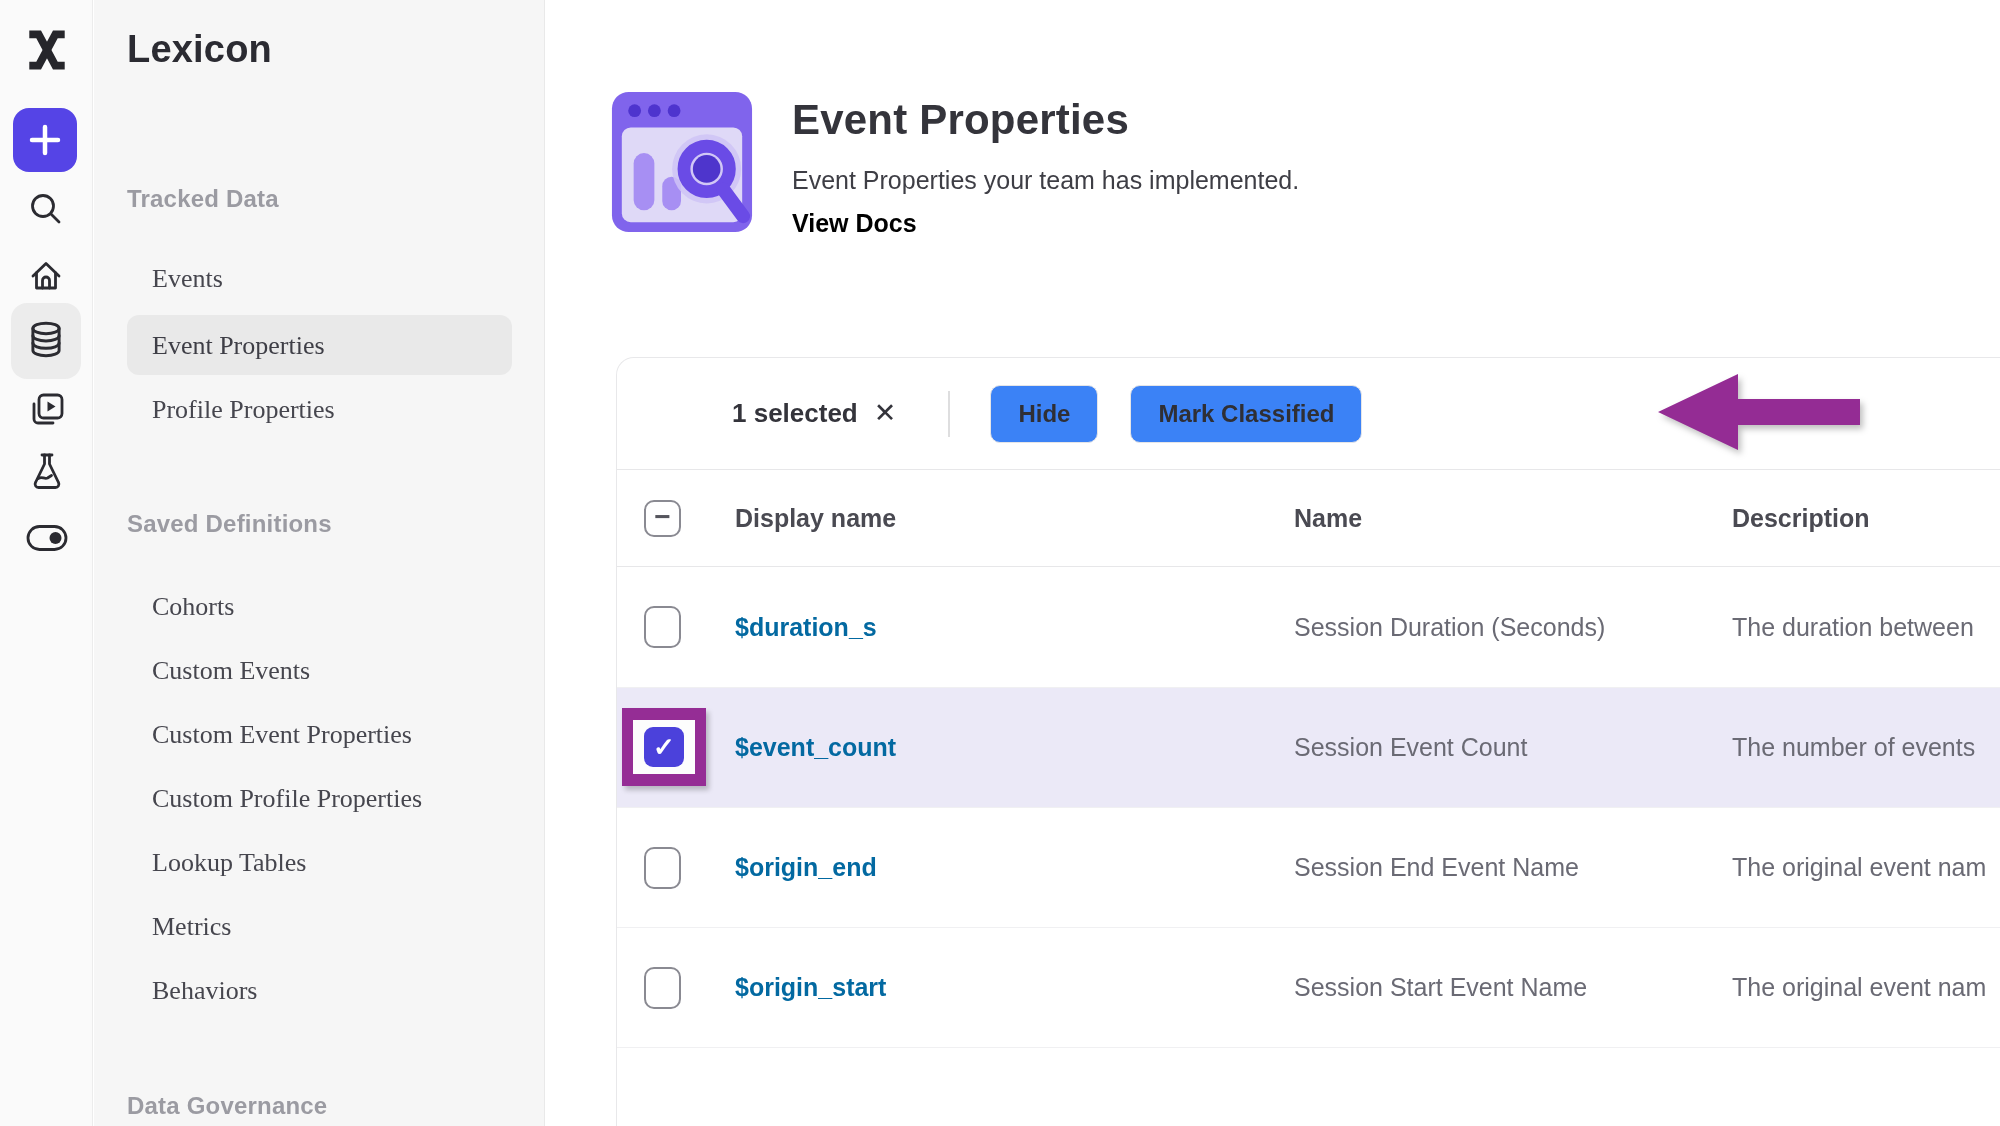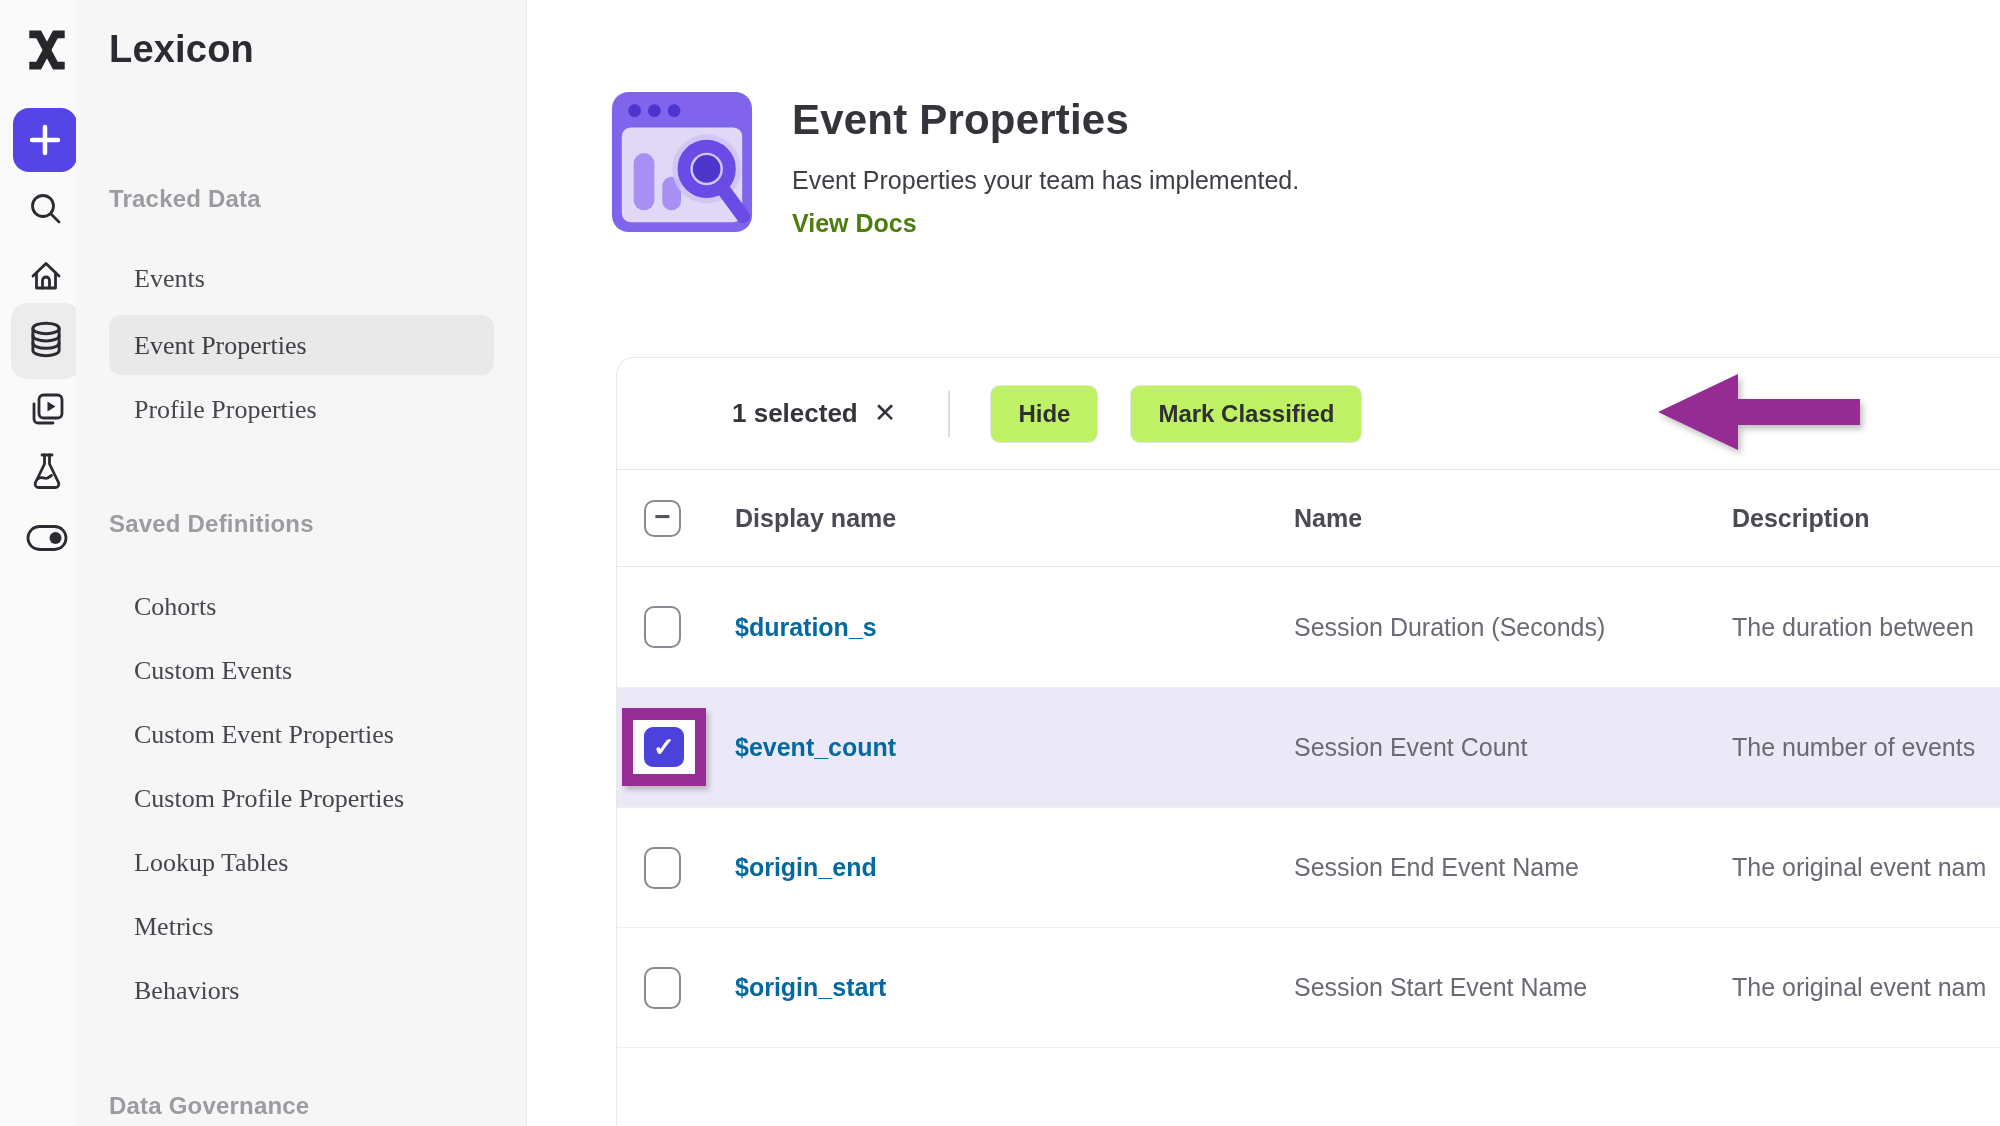--- a/index.html
+++ b/index.html
@@ -25,21 +25,21 @@
   .db-wrap   {
     left:11px; top:303px; width:70px; height:76px;
     background:#ececec; border-radius:16px;
   }
   .boards-it { left:26px; top:390px; width:42px; height:42px; }
   .flask-it  { left:26px; top:450px; width:42px; height:44px; }
   .toggle-it { left:25px; top:522px; width:44px; height:32px; }
 
   
   .panel {
-    position:absolute; left:76px; top:0; width:451px; height:1126px;
+    position:absolute; left:94px; top:0; width:451px; height:1126px;
     background:#f6f6f6; border-right:1px solid #e9e9e9;
   }
   .panel-title {
     position:absolute; left:33px; top:28px;
     font-size:38px; font-weight:700; color:#2b2b32; letter-spacing:.2px;
   }
   .section-label {
     position:absolute; left:33px;
     font-size:24px; font-weight:600; color:#9b9ba2; letter-spacing:.2px;
   }
@@ -54,38 +54,38 @@
   .side-item-selected-bg .side-item { position:absolute; left:25px; top:16px; color:#3e3e46; }
 
   
   .main { position:absolute; left:546px; top:0; width:1454px; height:1126px; background:#fff; }
 
   .page-header { position:absolute; left:62px; top:88px; display:flex; }
   .page-icon { width:148px; height:148px; flex:0 0 148px; }
   .page-header-text { margin-left:36px; padding-top:8px; }
   .page-title { font-size:42px; font-weight:700; color:#34343b; letter-spacing:.2px; }
   .page-subtitle { margin-top:22px; font-size:25px; color:#3e3e45; }
-  .page-link { margin-top:14px; font-size:25px; font-weight:600; color:#4d7c0f; cursor:pointer; width:max-content; }
+  .page-link { margin-top:14px; font-size:25px; font-weight:600; color:#000000; cursor:pointer; width:max-content; }
 
   
   .card {
     position:absolute; left:70px; top:357px; width:1490px; height:792px;
     background:#fff; border:1.5px solid #e8e8ea; border-radius:18px 0 0 0;
     border-right:none;
   }
   .toolbar {
     height:112px; display:flex; align-items:center;
     border-bottom:1.5px solid #e7e7e9; padding-left:76px;
   }
   .sel-group { display:flex; align-items:center; gap:16px;margin-left:39px; }
   .sel-count { font-size:26px; font-weight:600; color:#34343b; }
   .sel-close { font-size:27px; color:#34343b; cursor:pointer; line-height:1; }
   .vdivider { width:2px; height:46px; background:#dededf; margin-left:52px; }
   .tbtn {
-    height:58px; background:#bef264; border:1.5px solid #e5e5e7; border-radius:10px;
+    height:58px; background:#3b82f6; border:1.5px solid #e5e5e7; border-radius:10px;
     font-family:"Liberation Sans",sans-serif;
     font-size:24px; font-weight:600; color:#2f2f35; padding:0 27px; cursor:pointer;
     white-space:nowrap;
   }
   .tbtn.hide-btn { margin-left:40px; }
   .tbtn.map-btn  { margin-left:27px; }
   .tbtn.mark-btn { margin-left:32px; }
 
   .tgrid { display:grid; grid-template-columns:118px 559px 438px 1fr; align-items:center; }
   .thead { height:97px; border-bottom:1.5px solid #e7e7e9; }

